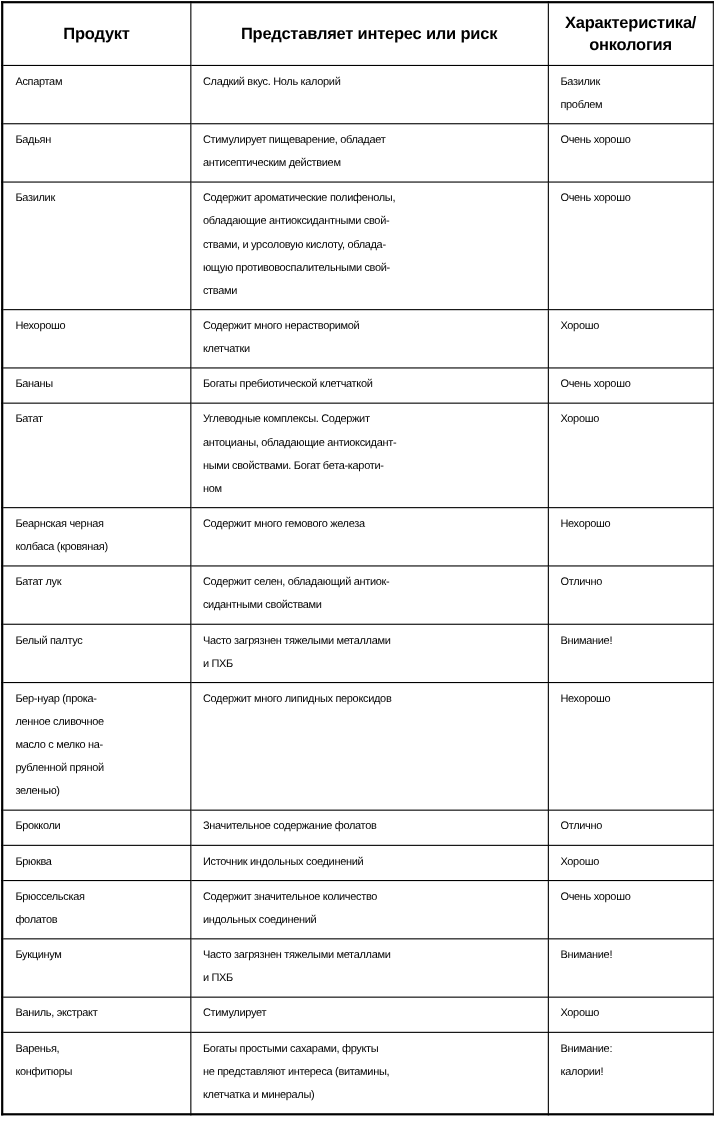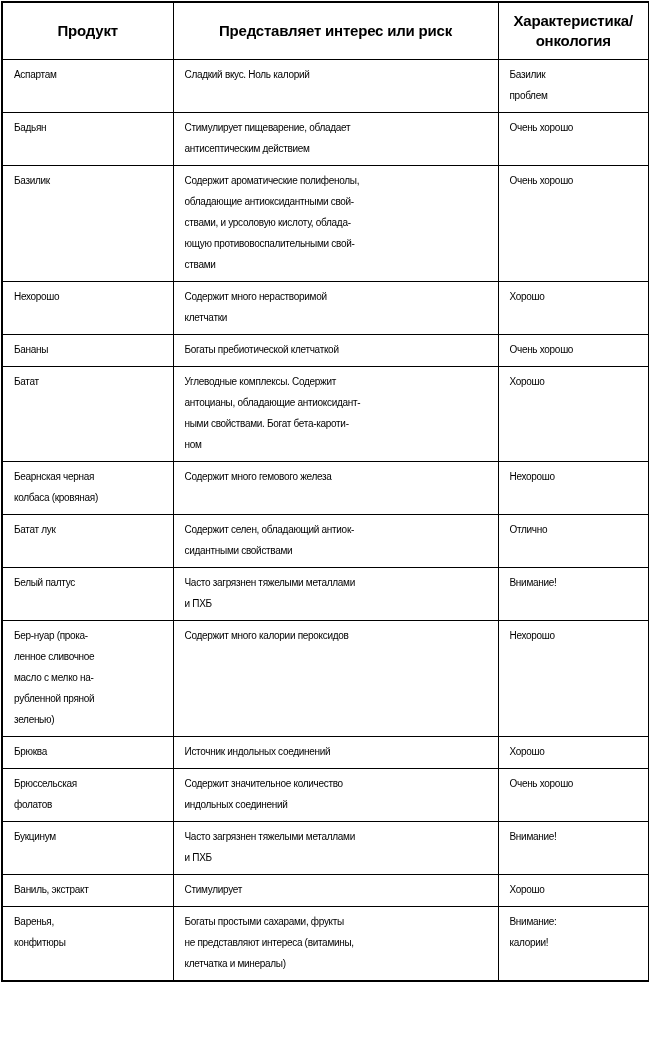--- a/index.html
+++ b/index.html
@@ -127,22 +127,27 @@
         <td>Часто загрязнен тяжелыми металлами
 и ПХБ</td>
         <td>Внимание!</td>
       </tr>
       <tr>
         <td>Бер-нуар (прока-
 ленное сливочное
 масло с мелко на-
 рубленной пряной
 зеленью)</td>
-        <td>Содержит много калории пероксидов</td>
+        <td>Содержит много липидных пероксидов</td>
         <td>Нехорошо</td>
+      </tr>
+      <tr>
+        <td>Брокколи</td>
+        <td>Значительное содержание фолатов</td>
+        <td>Отлично</td>
       </tr>
       <tr>
         <td>Брюква</td>
         <td>Источник индольных соединений</td>
         <td>Хорошо</td>
       </tr>
       <tr>
         <td>Брюссельская
 фолатов</td>
         <td>Содержит значительное количество

